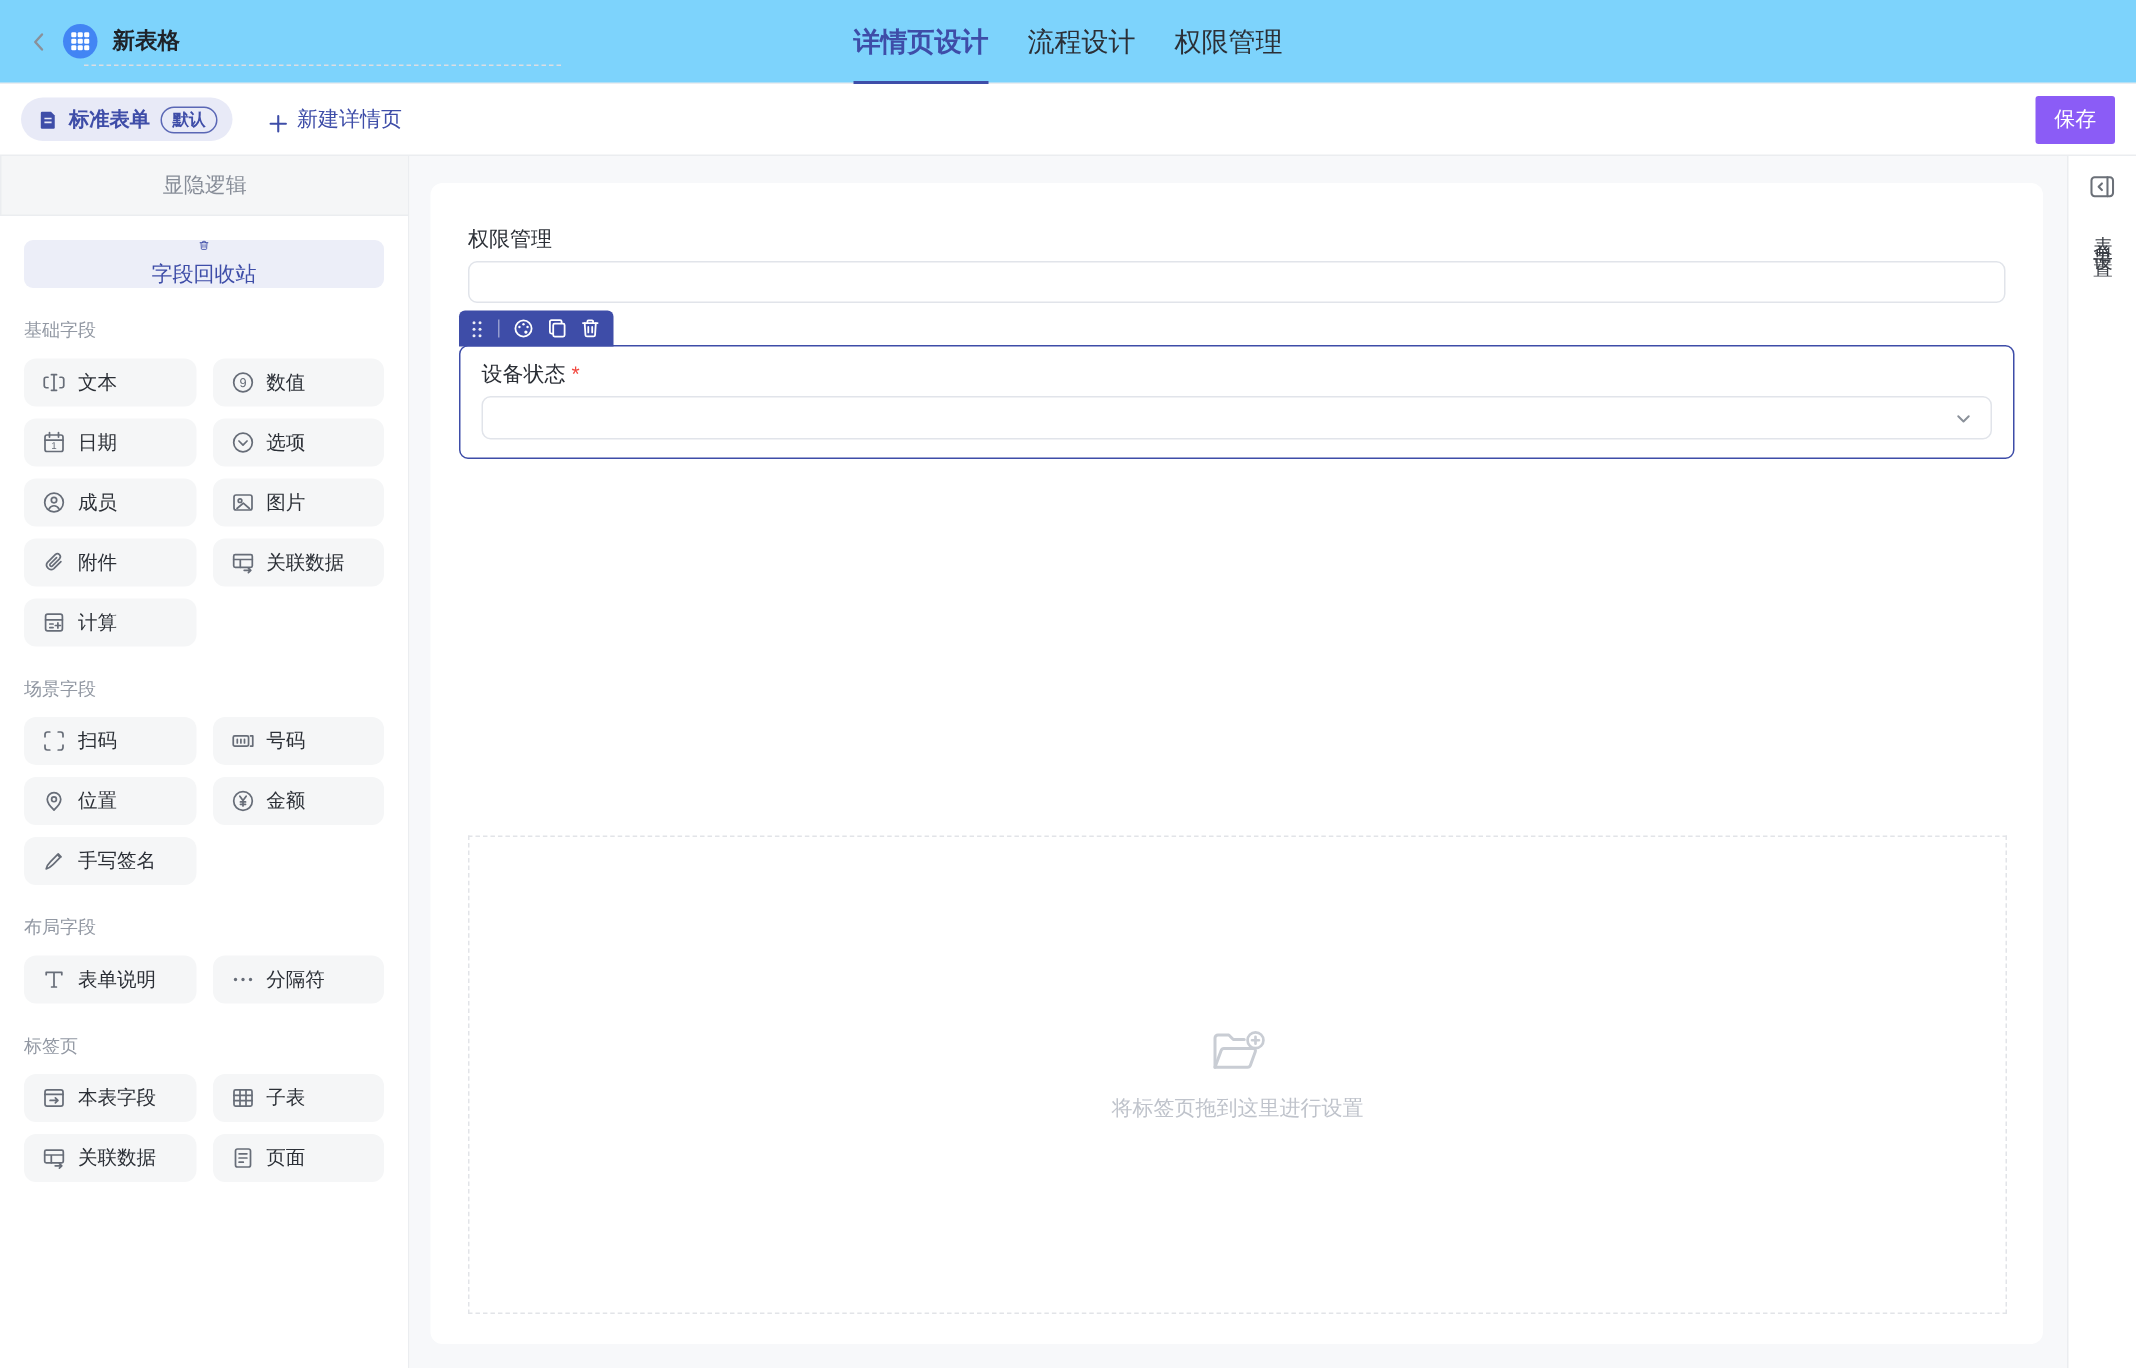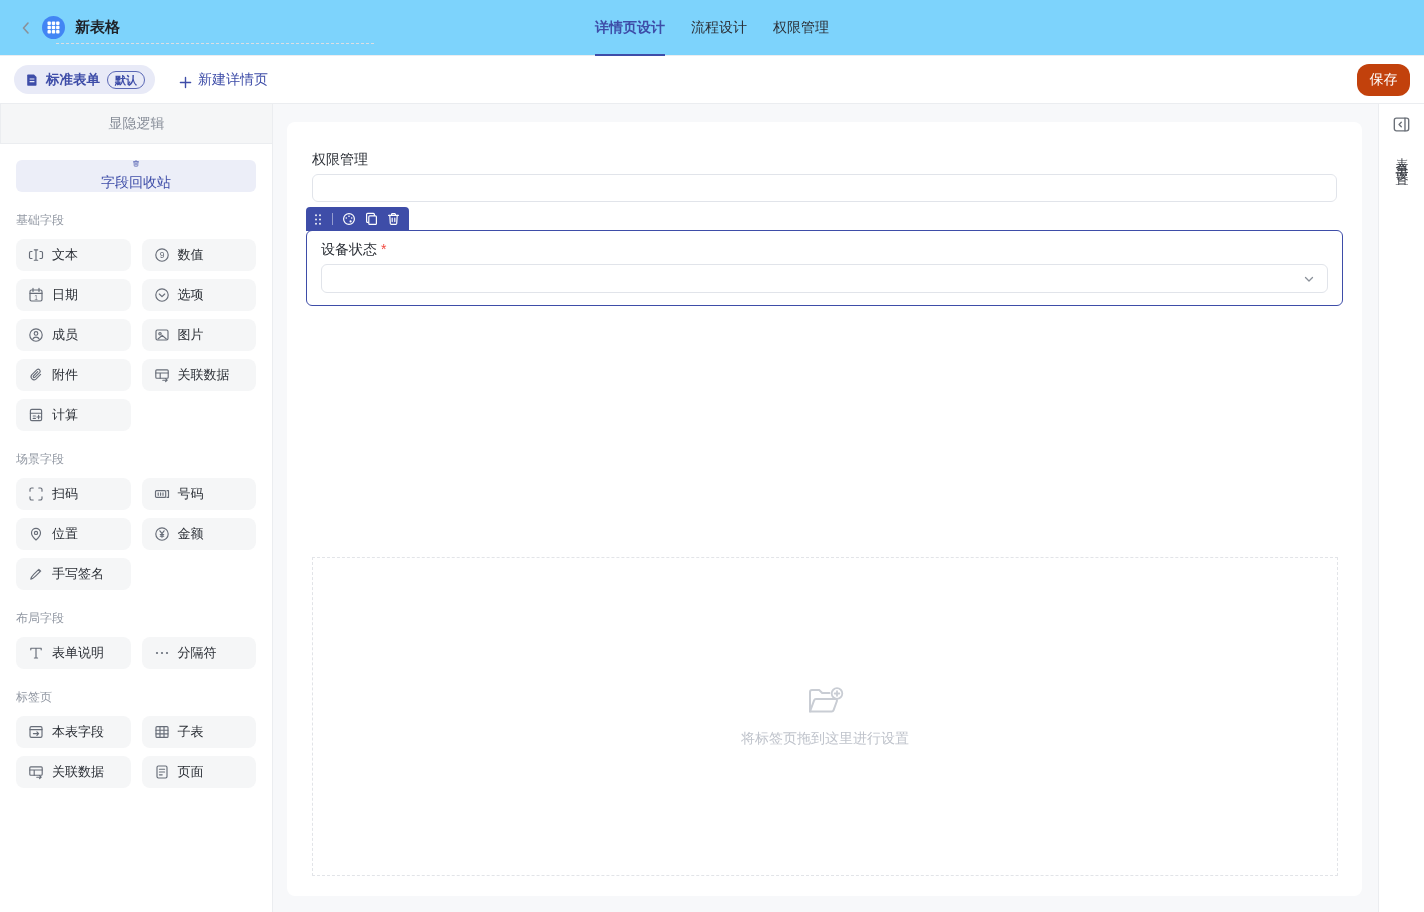--- a/index.html
+++ b/index.html
@@ -7,30 +7,30 @@
   body { font-family:"Liberation Sans","DejaVu Sans",sans-serif; font-size:14px; color:#1f2329; background:#fff; }
   svg { display:block; }
 
   
   .header { height:56px; display:flex; align-items:center; border-bottom:1px solid #ebedf0; position:relative; padding:0 14px; background:#7dd3fc; }
   .back-btn { width:24px; height:24px; display:flex; align-items:center; justify-content:center; cursor:pointer; color:#8a9099; }
   .app-badge { width:23px; height:23px; border-radius:50%; background:#4285F4; display:flex; align-items:center; justify-content:center; margin:0 10px 0 4px; }
   .app-title { font-size:15px; font-weight:700; color:#1f2329; cursor:text; }
   .title-underline { position:absolute; left:56px; top:43px; width:318px; border-bottom:1px dashed #dcdee2; }
   .header-tabs { position:absolute; left:50%; transform:translateX(-50%); top:0; height:56px; display:flex; gap:26px; align-items:stretch; }
-  .h-tab { display:flex; align-items:center; font-size:14px; color:#2b2f36; cursor:pointer; border-bottom:2px solid transparent; padding-top:2px; }
+  .h-tab { display:flex; align-items:center; font-size:18px; color:#2b2f36; cursor:pointer; border-bottom:2px solid transparent; padding-top:2px; }
   .h-tab.active { color:#3E4DA8; font-weight:700; border-bottom-color:#3E4DA8; }
 
   
   .subbar { height:48px; display:flex; align-items:center; border-bottom:1px solid #ebedf0; padding:0 14px; background:#fff; }
   .form-pill { height:29px; border-radius:15px; background:#E8EAF7; display:flex; align-items:center; gap:7px; padding:0 10px 0 11px; color:#3E4DA8; cursor:pointer; }
   .form-pill .pill-label { font-weight:700; font-size:13.5px; }
   .pill-badge { border:1px solid #5a67b5; border-radius:9px; font-size:11px; line-height:16px; padding:0 7px; font-weight:700; }
   .new-detail { display:flex; align-items:flex-end; gap:6px; color:#3E4DA8; margin-left:24px; cursor:pointer; font-size:14px; }
-  .save-btn { margin-left:auto; background:#c2410c; color:#fff; border:none; border-radius:12px; height:32px; width:53px; font-size:14px; font-family:inherit; cursor:pointer; }
+  .save-btn { margin-left:auto; background:#8b5cf6; color:#fff; border:none; border-radius:2px; height:32px; width:53px; font-size:14px; font-family:inherit; cursor:pointer; }
 
   
   .body-wrap { display:flex; height:808px; }
 
   
   .sidebar { width:273px; border-right:1px solid #ebedf0; background:#fff; display:flex; flex-direction:column; }
   .side-tabs { display:flex; height:40px; flex:none; }
   .side-tab { flex:1; display:flex; align-items:center; justify-content:center; gap:5px; font-size:14px; cursor:pointer; }
   .side-tab.active { font-weight:700; color:#1f2329; background:#fff; }
   .side-tab.inactive { background:#f5f6f7; color:#878d98; border-left:1px solid #ebedf0; border-bottom:1px solid #ebedf0; }

